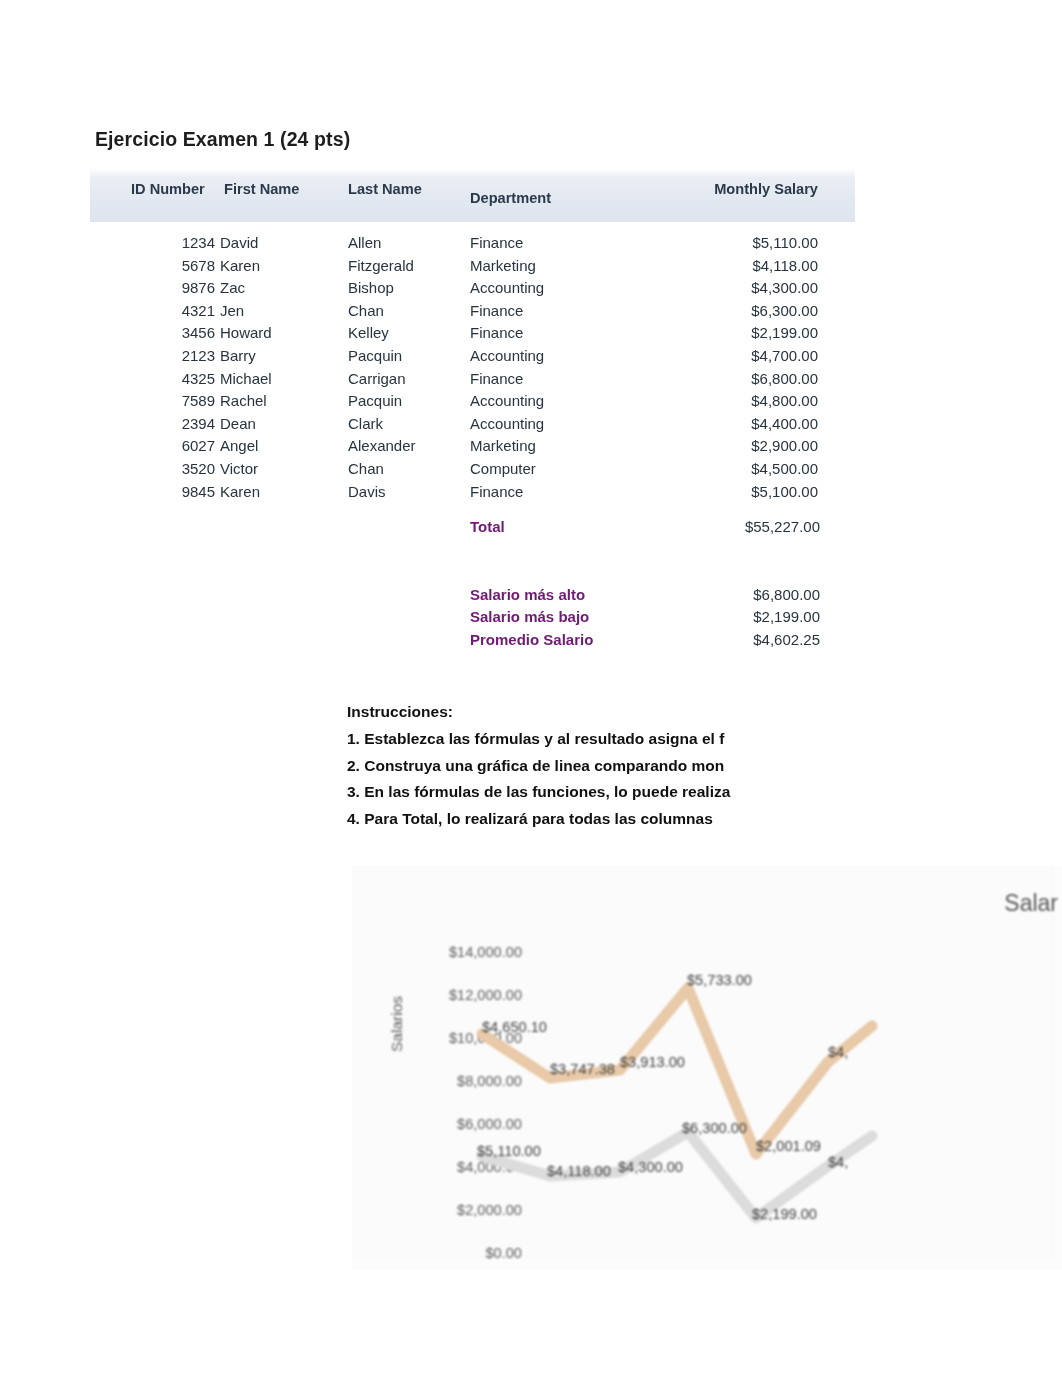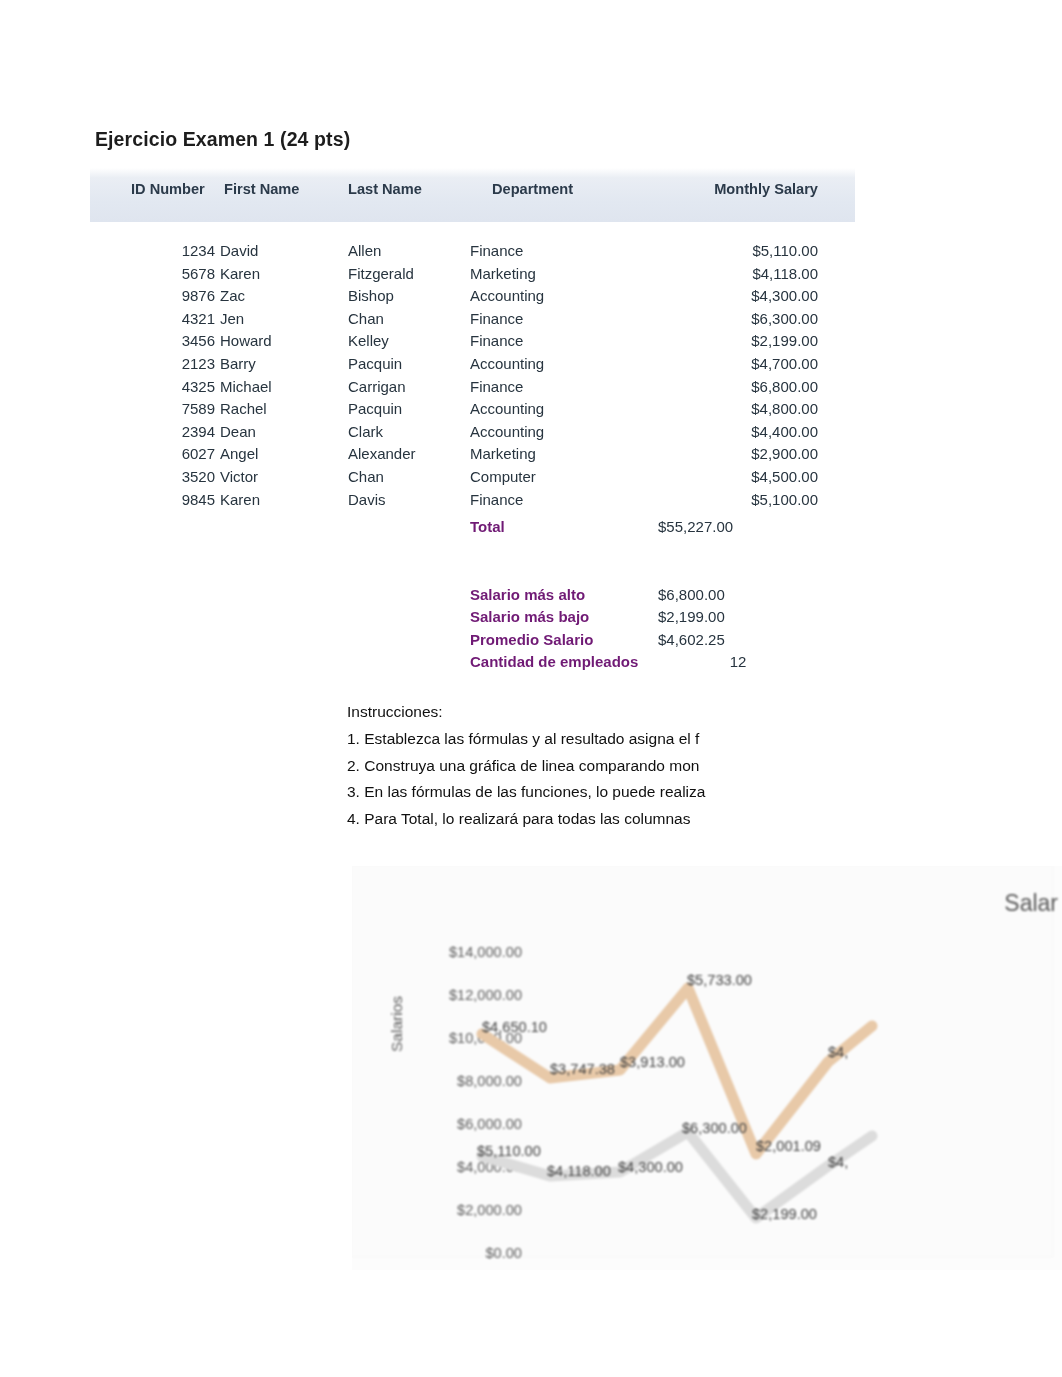--- a/index.html
+++ b/index.html
@@ -47,26 +47,26 @@
     position: absolute;
     top: 13px;
     font-size: 14.6px;
     font-weight: bold;
     color: #2b3a4a;
     white-space: nowrap;
   }
   .h-id    { left: 21px; margin-left: 20px; }
   .h-first { left: 134px; }
   .h-last  { left: 258px; }
-  .h-dept  { left: 402px; }
+  .h-dept  { left: 380px; margin-top: 9px; }
   .h-sal   { left: 602px; width: 126px; text-align: right; }
 
   #table-body {
     position: relative;
-    padding-top: 20px;
+    padding-top: 12px;
   }
   .row {
     position: relative;
     height: 22.6px;
     font-size: 15px;
     color: #27343f;
     white-space: nowrap;
   }
   .c-id {
     position: absolute;
@@ -108,38 +108,39 @@
   }
   .sum-row.gap { height: 45px; }
   .sum-label {
     position: absolute;
     left: 0;
     font-weight: bold;
     color: #701a75;
   }
   .sum-value {
     position: absolute;
-    left: 188px;
+    left: 200px;
     width: 150px;
+    text-align: right;
     color: #27343f;
   }
   .sum-value.centered {
     text-align: center;
     left: 198px;
     width: 140px;
   }
 
   
   #instructions {
     position: absolute;
     left: 347px;
     top: 699px;
     width: 540px;
     font-size: 15.5px;
-    font-weight: normal;
+    font-weight: bold;
     color: #101010;
     overflow: hidden;
     white-space: nowrap;
   }
   #instructions .ins-line {
     height: 26.8px;
     line-height: 26.8px;
   }
 
   
@@ -321,24 +322,20 @@
         <span class="sum-label">Salario más alto</span>
         <span class="sum-value">$6,800.00</span>
       </div>
       <div class="sum-row">
         <span class="sum-label">Salario más bajo</span>
         <span class="sum-value">$2,199.00</span>
       </div>
       <div class="sum-row">
         <span class="sum-label">Promedio Salario</span>
         <span class="sum-value">$4,602.25</span>
-      </div>
-      <div class="sum-row">
-        <span class="sum-label">Cantidad de empleados</span>
-        <span class="sum-value centered">12</span>
       </div>
     </div>
 </div>
 
 <div id="instructions">
   <div class="ins-line">Instrucciones:</div>
   <div id="instructions-list">
       <div class="ins-line">1. Establezca las fórmulas y al resultado asigna el f</div>
       <div class="ins-line">2. Construya una gráfica de linea comparando mon</div>
       <div class="ins-line">3. En las fórmulas de las funciones, lo puede realiza</div>

